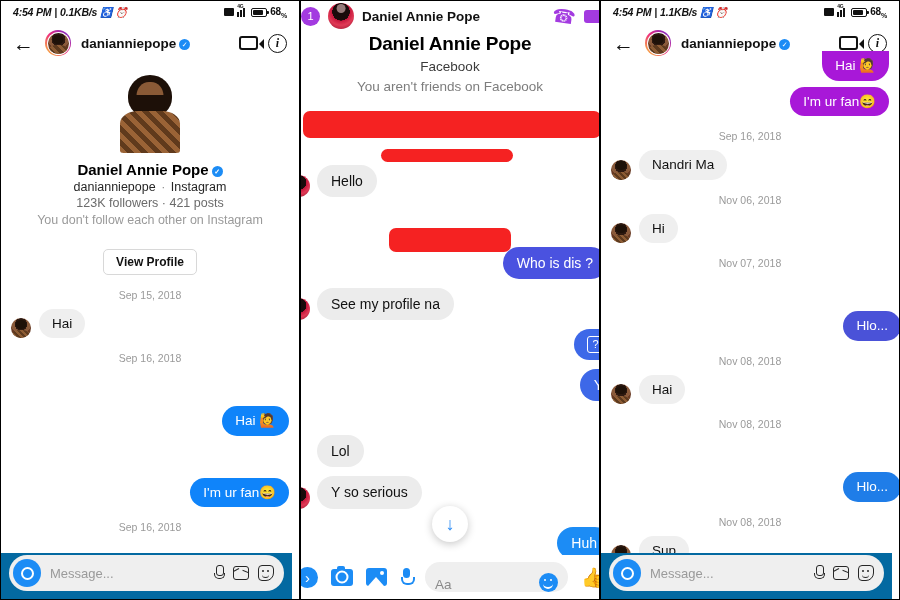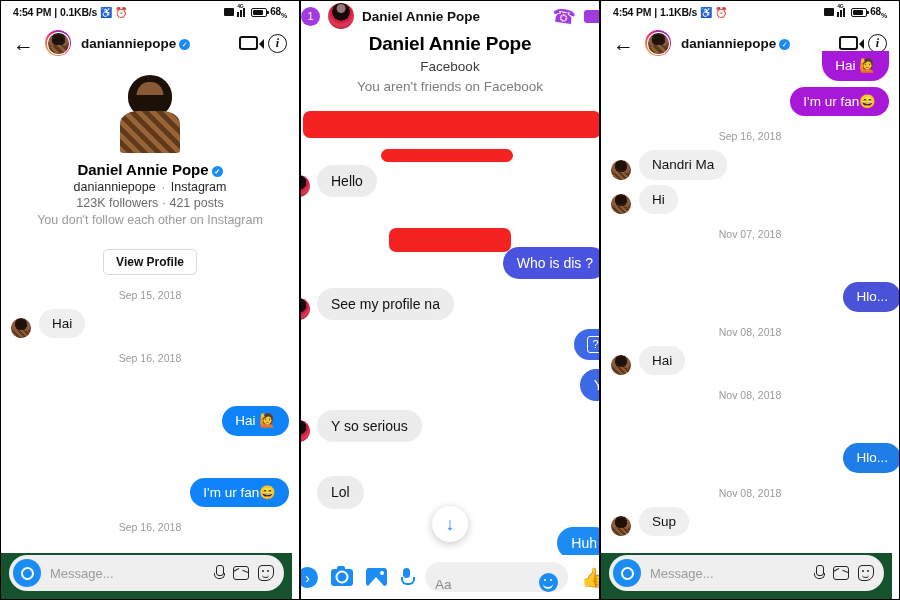--- a/index.html
+++ b/index.html
@@ -30,21 +30,21 @@
     height: 22px;
     display: flex;
     align-items: center;
     justify-content: space-between;
     padding: 0 12px;
     font-size: 10.5px;
     font-weight: bold;
     color: #111;
     letter-spacing: -0.2px;
   }
-  .status-left { display: flex; align-items: center; gap: 3px; white-space: nowrap; }
+  .status-left { display: flex; align-items: center; gap: 3px; white-space: nowrap; font-style: italic; }
   .status-right { display: flex; align-items: center; gap: 3px; white-space: nowrap; font-size: 10px;}
   .mute-glyph { font-size: 10px; transform: translateY(-0.5px); }
   .alarm-glyph { font-size: 10px; }
   .sim-box { width:10px;height:8px;background:#111;border-radius:1px;display:inline-block; }
   .signal { display:inline-flex; align-items:flex-end; gap:1px; height:9px; position:relative;}
   .signal i { width:2px; background:#111; display:block; }
   .signal i:nth-child(1){height:3px}
   .signal i:nth-child(2){height:5px}
   .signal i:nth-child(3){height:7px}
   .signal i:nth-child(4){height:9px}
@@ -178,21 +178,21 @@
     line-height:1.15;
     white-space:nowrap;
   }
   .bub.in { background:#efefef; color:#111; }
   .bub.out { color:#fff; }
 
   
   .composer {
     position:absolute; left:0; right:7px; bottom:0;
     height:46px; display:flex; align-items:center; padding: 0 8px 6px;
-    background:#14532d;
+    background:#0369a1;
   }
   .composer-inner{
     flex:1; height:36px; background:#efefef; border-radius:18px;
     display:flex;align-items:center; padding: 0 10px 0 4px; gap:9px;
   }
   .cam-btn{
     width:28px;height:28px;border-radius:50%;background:#1c8cf5;flex:none;
     display:flex;align-items:center;justify-content:center;
   }
   .cam-btn i{ width:13px;height:13px;border:2px solid #fff;border-radius:50%;display:block;}
@@ -444,27 +444,27 @@
         <div class="fb-bub in">See my profile na</div>
       </div>
       <div class="fb-row out">
         <div class="fb-bub out" style="background:#3d68e8;margin-right:-18px;padding:7px 13px">
           <div class="fb-sq">?</div>
         </div>
       </div>
       <div class="fb-row out">
         <div class="fb-bub out" style="background:#3d68e8;margin-right:-18px">Y</div>
       </div>
+      <div class="fb-row" style="margin-top:34px;">
+        <div class="fb-mini" style="visibility:hidden"></div>
+        <div class="fb-bub in">Lol</div>
+      </div>
       <div class="fb-row">
         <div class="fb-mini"></div>
         <div class="fb-bub in">Y so serious</div>
-      </div>
-      <div class="fb-row" style="margin-top:34px;">
-        <div class="fb-mini" style="visibility:hidden"></div>
-        <div class="fb-bub in">Lol</div>
       </div>
       <div class="fb-row out" style="margin-top:18px;">
         <div class="fb-bub out" style="background:#1c8cf5;margin-right:-12px">Huh</div>
       </div>
     </div>
 
     <div class="scroll-down" style="top:505px;">↓</div>
 
     <div class="fb-composer">
       <div class="fbi">
@@ -537,20 +537,21 @@
         <div class="bub out" style="background:#a818d8;border-radius:0 0 17px 17px">Hai 🙋</div>
       </div>
       <div class="row out" style="margin-top:6px;">
         <div class="bub out" style="background:#a818d8">I'm ur fan😄</div>
       </div>
       <div class="daysep">Sep 16, 2018</div>
       <div class="row">
         <div class="mini-avatar"></div>
         <div class="bub in">Nandri Ma</div>
       </div>
+      <div class="daysep">Nov 06, 2018</div>
       <div class="row">
         <div class="mini-avatar"></div>
         <div class="bub in">Hi</div>
       </div>
       <div class="daysep">Nov 07, 2018</div>
       <div class="row out">
         <div class="bub out" style="background:#4a52d8;margin-right:-12px">Hlo...</div>
       </div>
       <div class="daysep">Nov 08, 2018</div>
       <div class="row">

